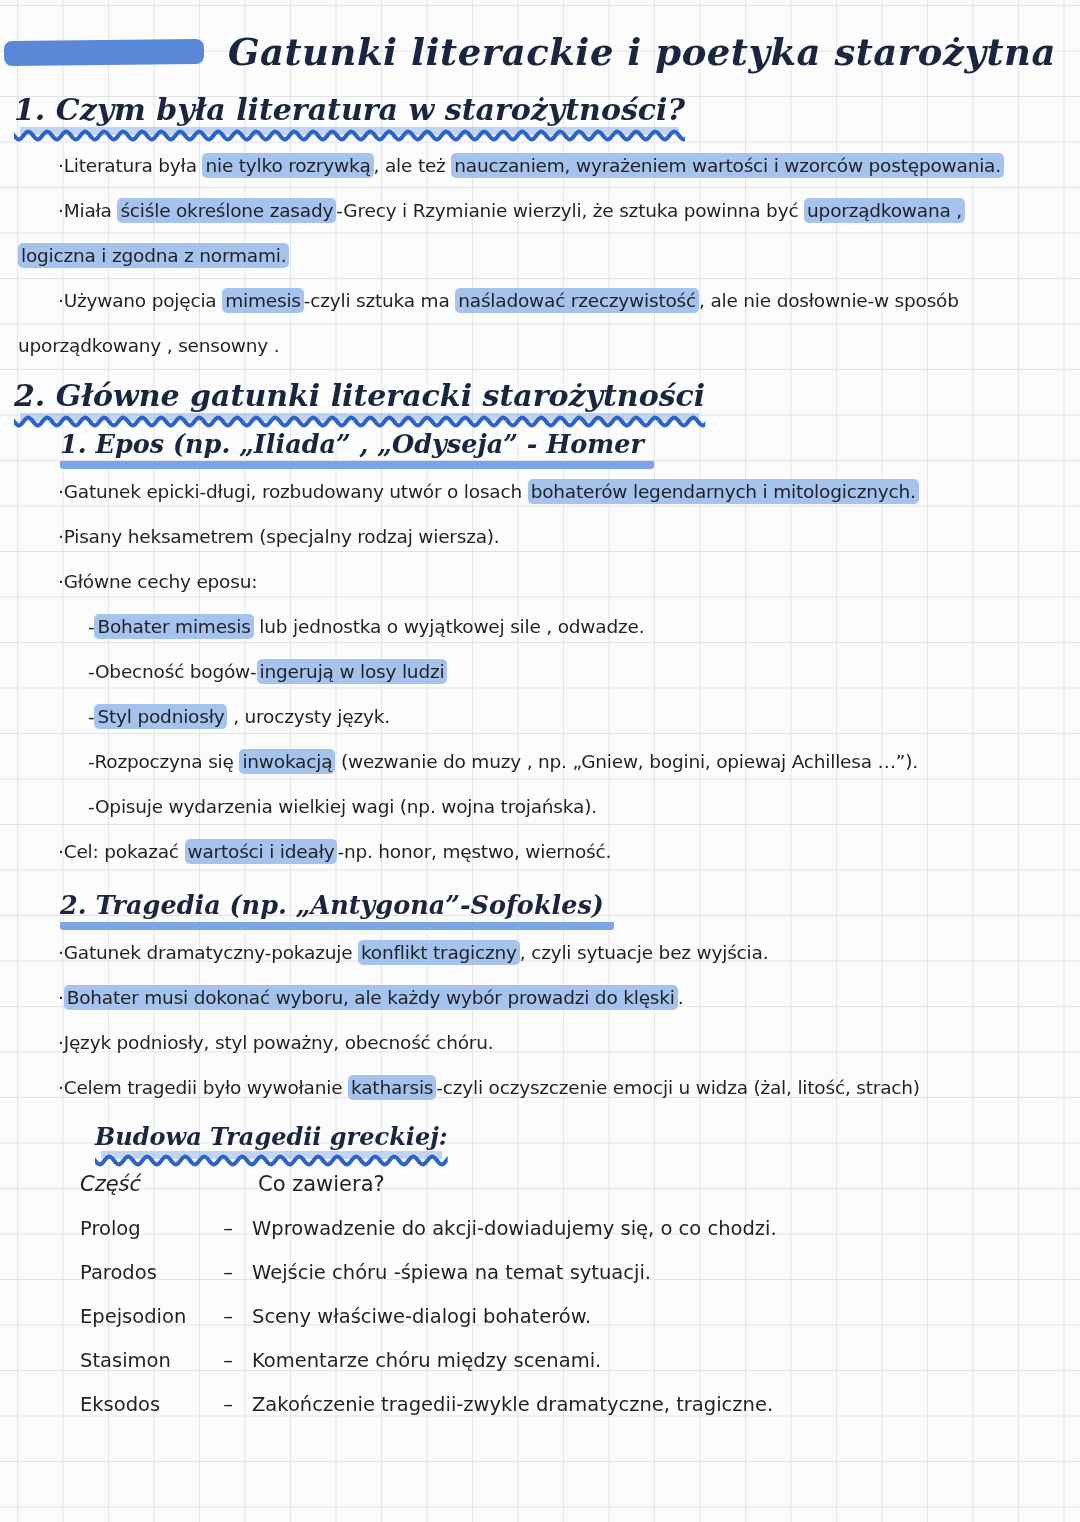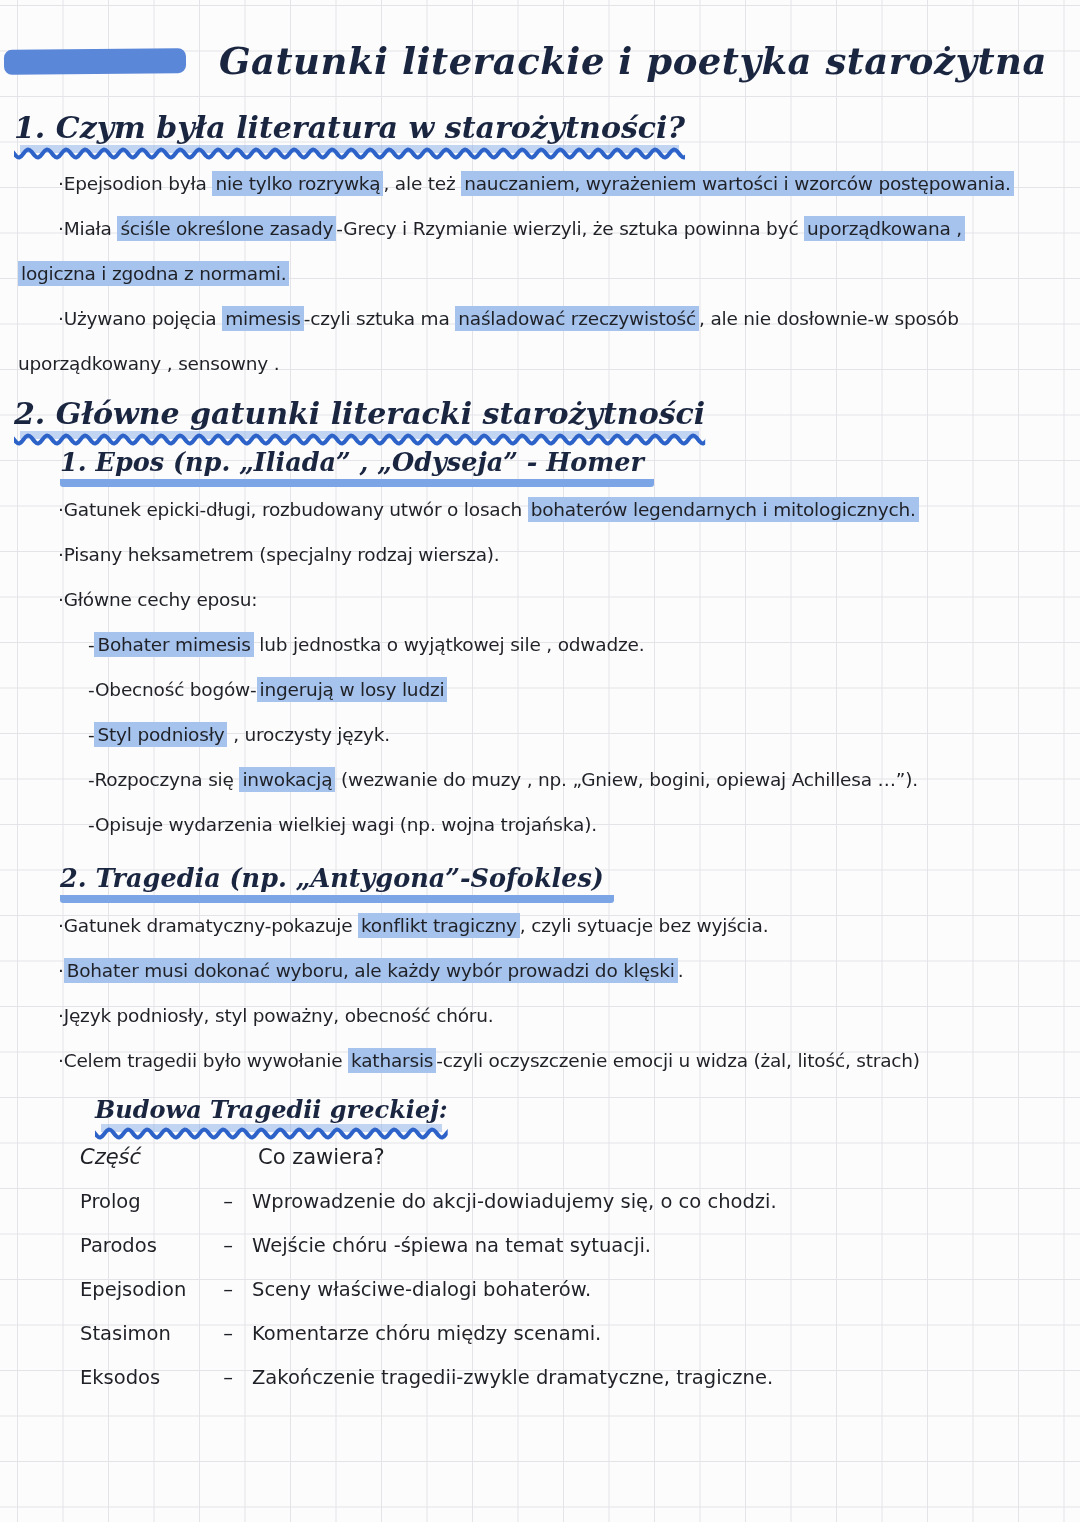--- a/index.html
+++ b/index.html
@@ -15,37 +15,37 @@
       linear-gradient(to right, var(--grid) 1px, transparent 1px),
       linear-gradient(to bottom, var(--grid) 1px, transparent 1px);
     background-size:45.5px 45.5px;
     background-position:17px 5px;
   }
   .script{font-family:"DejaVu Serif",serif;font-style:italic;font-weight:700;color:var(--heading_ink);}
   .title-row{display:flex;align-items:center;gap:16px;padding:22px 0 0 4px;}
   .bar{height:25px;background:var(--bar);border-radius:8px;transform:rotate(-0.6deg);}
   .bar.left{width:242px;}
   .bar.right{flex:1;margin-right:0;}
-  .title{margin:17px;font-size:37px;white-space:nowrap;flex-shrink:0;letter-spacing:0.5px;}
+  .title{margin:8px;font-size:37px;white-space:nowrap;flex-shrink:0;letter-spacing:0.5px;}
   h2{margin:10px 0 16px 14px;font-size:30px;}
   h2 .wavy, .t-heading .wavy{
     text-decoration:underline;
     text-decoration-style:wavy;
     text-decoration-color:var(--wave);
     text-decoration-thickness:3.5px;
     text-underline-offset:10px;
     box-shadow:0 14px 0 -6px rgba(123,165,229,0.45);
   }
   h3{margin:16px 0 10px 60px;font-size:25.5px;}
   h3 .bar-underline{border-bottom:8px solid var(--underline_bar);border-radius:3px;padding:0 10px 2px 0;}
   .line{height:45px;line-height:45px;font-size:18.5px;letter-spacing:-0.2px;white-space:nowrap;}
   .ind0{padding-left:18px;}
   .ind1{padding-left:58px;}
   .ind2{padding-left:88px;}
-  .hl{background:var(--highlight);border-radius:0;padding:2px 3px;}
+  .hl{background:var(--highlight);border-radius:5px;padding:2px 3px;}
   .table{margin-top:4px;}
   .t-heading{margin:12px 0 10px 95px;font-size:24px;}
   .t-header{display:flex;padding-left:80px;height:46px;line-height:46px;font-size:21px;}
   .t-col1{width:178px;font-style:italic;}
   .t-col2{flex:1;}
   .t-row{display:flex;padding-left:80px;height:44px;line-height:44px;font-size:19.5px;}
   .t-term{width:124px;}
   .t-dash{width:48px;text-align:center;}
   .t-desc{flex:1;white-space:nowrap;}
 </style>
@@ -55,38 +55,39 @@
 <div class="page">
 
   <header class="title-row">
     <span class="bar left"></span>
     <h1 class="title script">Gatunki literackie i poetyka starożytna</h1>
     <span class="bar right"></span>
   </header>
 
   <h2 class="script"><span class="wavy">1. Czym była literatura w starożytności?</span></h2>
 
-  <div class="line ind1"><span>·Epejsodion była </span><span class="hl">nie tylko rozrywką</span><span>, ale też </span><span class="hl">nauczaniem, wyrażeniem wartości i wzorców postępowania.</span></div>
+  <div class="line ind1"><span>·Literatura była </span><span class="hl">nie tylko rozrywką</span><span>, ale też </span><span class="hl">nauczaniem, wyrażeniem wartości i wzorców postępowania.</span></div>
   <div class="line ind1"><span>·Miała </span><span class="hl">ściśle określone zasady</span><span>-Grecy i Rzymianie wierzyli, że sztuka powinna być </span><span class="hl">uporządkowana ,</span></div>
   <div class="line ind0"><span class="hl">logiczna i zgodna z normami.</span></div>
   <div class="line ind1"><span>·Używano pojęcia </span><span class="hl">mimesis</span><span>-czyli sztuka ma </span><span class="hl">naśladować rzeczywistość</span><span>, ale nie dosłownie-w sposób</span></div>
   <div class="line ind0"><span>uporządkowany , sensowny .</span></div>
 
   <h2 class="script"><span class="wavy">2. Główne gatunki literacki starożytności</span></h2>
 
   <h3 class="script"><span class="bar-underline">1. Epos (np. „Iliada” , „Odyseja” - Homer</span></h3>
 
   <div class="line ind1"><span>·Gatunek epicki-długi, rozbudowany utwór o losach </span><span class="hl">bohaterów legendarnych i mitologicznych.</span></div>
   <div class="line ind1"><span>·Pisany heksametrem (specjalny rodzaj wiersza).</span></div>
   <div class="line ind1"><span>·Główne cechy eposu:</span></div>
   <div class="line ind2"><span>-</span><span class="hl">Bohater mimesis</span><span> lub jednostka o wyjątkowej sile , odwadze.</span></div>
   <div class="line ind2"><span>-Obecność bogów-</span><span class="hl">ingerują w losy ludzi</span></div>
   <div class="line ind2"><span>-</span><span class="hl">Styl podniosły</span><span> , uroczysty język.</span></div>
   <div class="line ind2"><span>-Rozpoczyna się </span><span class="hl">inwokacją</span><span> (wezwanie do muzy , np. „Gniew, bogini, opiewaj Achillesa …”).</span></div>
   <div class="line ind2"><span>-Opisuje wydarzenia wielkiej wagi (np. wojna trojańska).</span></div>
+  <div class="line ind1"><span>·Cel: pokazać </span><span class="hl">wartości i ideały</span><span>-np. honor, męstwo, wierność.</span></div>
 
   <h3 class="script"><span class="bar-underline">2. Tragedia (np. „Antygona”-Sofokles)</span></h3>
 
   <div class="line ind1"><span>·Gatunek dramatyczny-pokazuje </span><span class="hl">konflikt tragiczny</span><span>, czyli sytuacje bez wyjścia.</span></div>
   <div class="line ind1"><span>·</span><span class="hl">Bohater musi dokonać wyboru, ale każdy wybór prowadzi do klęski</span><span>.</span></div>
   <div class="line ind1"><span>·Język podniosły, styl poważny, obecność chóru.</span></div>
   <div class="line ind1"><span>·Celem tragedii było wywołanie </span><span class="hl">katharsis</span><span>-czyli oczyszczenie emocji u widza (żal, litość, strach)</span></div>
 
   <div class="table">
     <div class="t-heading script"><span class="wavy">Budowa Tragedii greckiej:</span></div>

